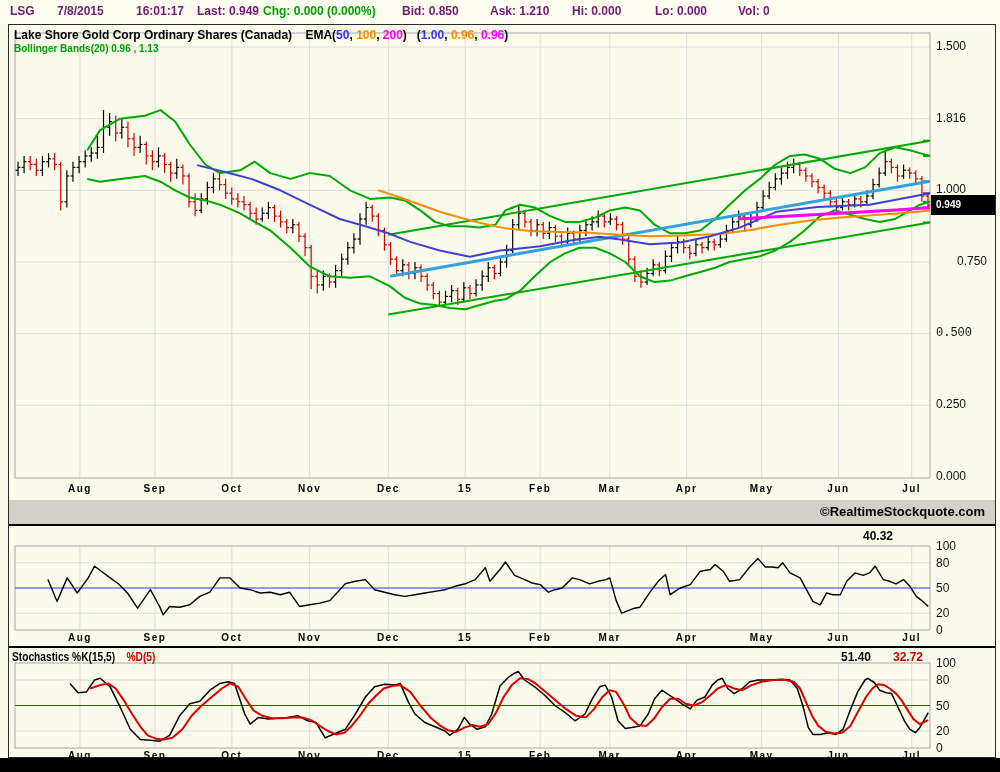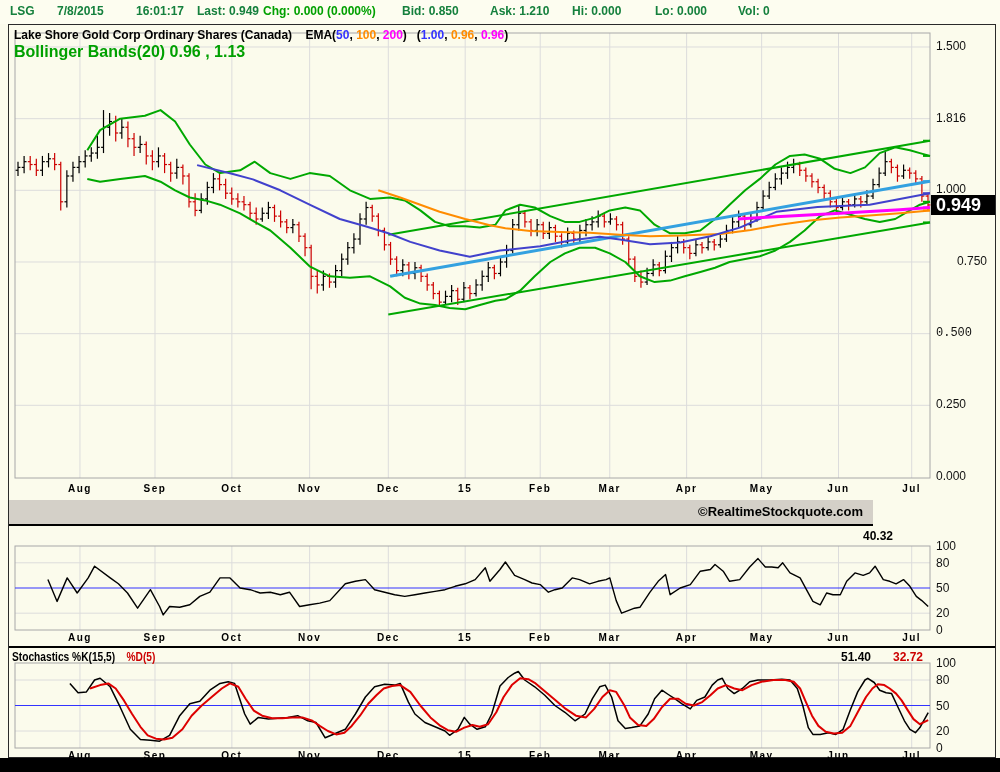--- a/index.html
+++ b/index.html
@@ -1,29 +1,29 @@
 <!DOCTYPE html>
 <html><head>
 <meta charset="utf-8">
 <style>
   html,body{margin:0;padding:0;}
   body{font-family:"Liberation Sans",sans-serif;background:#fbfbec;}
   #app{position:relative;width:1000px;height:772px;background:#fbfbec;overflow:hidden;}
   .qbar{position:absolute;top:0;left:0;width:1000px;height:24px;background:#fdfdf0;}
-  .qbar span{position:absolute;top:4px;font-size:12px;font-weight:bold;color:#15803d;white-space:pre;}
+  .qbar span{position:absolute;top:4px;font-size:12px;font-weight:bold;color:#701a75;white-space:pre;}
   .qbar .green{color:#00a000;}
   .outer-frame{position:absolute;top:24px;left:8px;width:988px;height:734px;border:1px solid #2a2a2a;box-sizing:border-box;background:#fbfbec;}
   svg{position:absolute;left:0;}
   .legend-row{position:absolute;left:14px;top:28px;font-size:12px;font-weight:bold;white-space:pre;z-index:5;}
-  .legend-row2{position:absolute;left:14px;top:43px;font-size:16px;font-weight:bold;color:#00a000;white-space:pre;z-index:5;}
+  .legend-row2{position:absolute;left:14px;top:43px;font-size:10px;font-weight:bold;color:#00a000;white-space:pre;z-index:5;}
   .c-blue{color:#3333ff;} .c-orange{color:#ff8c00;} .c-magenta{color:#ff00ff;}
   .ytick{position:absolute;font-size:12px;color:#111;}
   .mlabel{position:absolute;width:44px;text-align:center;font-size:10px;font-weight:bold;letter-spacing:1.5px;color:#000;}
-  .price-tag{position:absolute;left:931px;width:64px;height:20px;background:#000;color:#fff;font-size:18px;font-weight:bold;line-height:20px;padding-left:5px;box-sizing:border-box;z-index:6;}
-  .gray-band{position:absolute;top:500px;left:9px;width:864px;height:24px;background:#d4d0c8;border-bottom:2px solid #000;box-sizing:content-box;z-index:4;}
+  .price-tag{position:absolute;left:931px;width:64px;height:20px;background:#000;color:#fff;font-size:10px;font-weight:bold;line-height:20px;padding-left:5px;box-sizing:border-box;z-index:6;}
+  .gray-band{position:absolute;top:500px;left:9px;width:986px;height:24px;background:#d4d0c8;border-bottom:2px solid #000;box-sizing:content-box;z-index:4;}
   .watermark{position:absolute;right:10px;top:4px;font-size:13px;font-weight:bold;color:#000;}
   .panel-header{position:absolute;font-size:12px;font-weight:bold;color:#000;white-space:pre;z-index:5;}
   .cond{display:inline-block;transform:scaleX(0.85);transform-origin:0 50%;}
   .red{color:#cc0000;}
   .sep2{position:absolute;left:9px;width:986px;height:2px;background:#000;z-index:4;}
   .bottom-bar{position:absolute;top:758px;left:0;width:1000px;height:14px;background:#000;z-index:7;}
   .val{font-size:12px;font-weight:bold;position:absolute;z-index:5;}
 </style>
 </head>
 <body>

